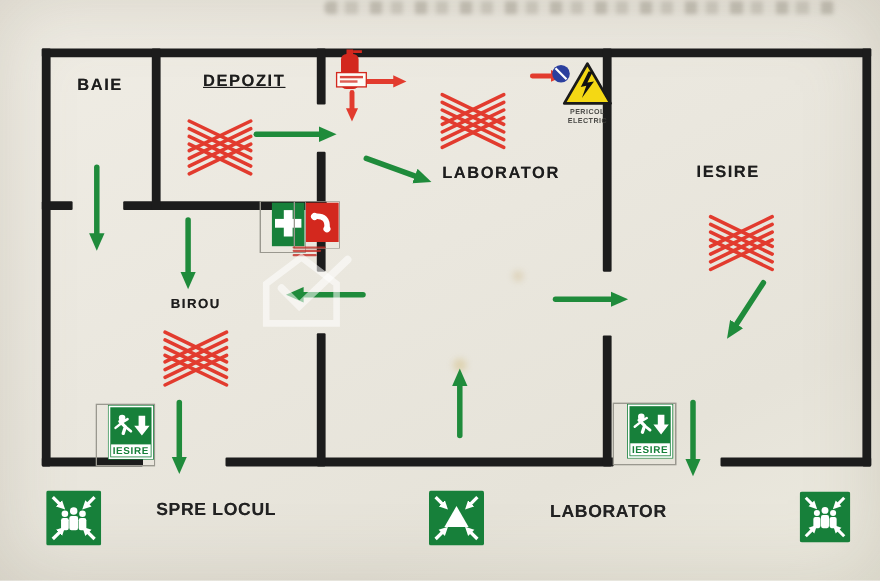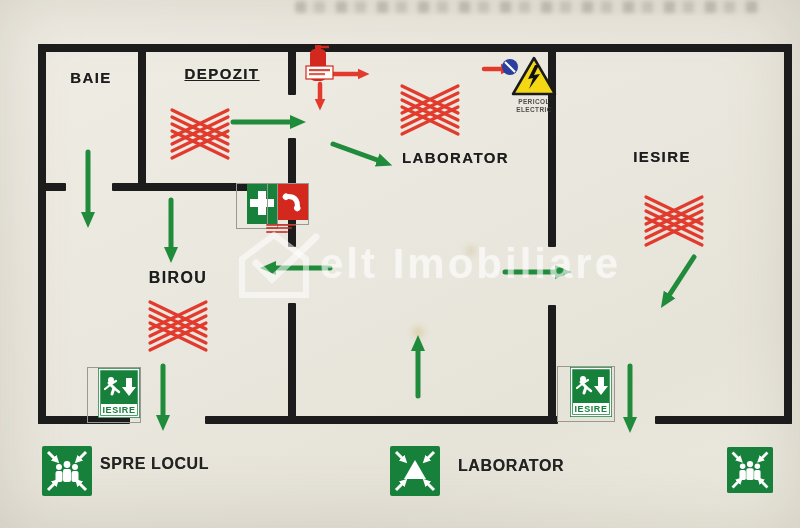--- a/index.html
+++ b/index.html
@@ -7,21 +7,21 @@
   .photo{position:relative;width:800px;height:528px;
     background:linear-gradient(155deg,#f0ede5 0%,#eae7de 45%,#e6e3d9 75%,#eceadf 100%);
     box-shadow:inset 0 0 70px rgba(125,115,92,.22);}
   .wall{position:absolute;background:#1c1c1c;border-radius:1px;}
   .room-label{position:absolute;color:#1d1d1d;font-weight:bold;letter-spacing:1.4px;
     font-size:15px;text-align:center;text-shadow:0 0 .5px rgba(0,0,0,.55);}
   .overlay{position:absolute;left:0;top:0;z-index:3;pointer-events:none;}
   .sign{position:absolute;z-index:4;}
   .sign-frame{box-shadow:0 0 0 1px #9a988f;padding-left:10px;}
   .legend-text{position:absolute;z-index:4;color:#222;font-weight:bold;font-size:16px;
-    line-height:17.5px;letter-spacing:.6px;text-shadow:0 0 .5px rgba(0,0,0,.5);}
+    line-height:17.5px;letter-spacing:.6px;text-shadow:0 0 .5px rgba(0,0,0,.5);margin-left:42px;}
   .pericol-text{font-size:6.5px;font-weight:bold;fill:#3b3b38;letter-spacing:.4px;opacity:.9;}
   .iesire-text{font-size:9px;font-weight:bold;fill:#17803a;letter-spacing:.6px;}
   .watermark{position:absolute;left:228px;top:224px;z-index:6;display:flex;align-items:center;
     color:rgba(255,255,255,.52);filter:blur(.6px);pointer-events:none;}
   .watermark-text{font-size:42px;font-weight:bold;letter-spacing:3px;line-height:80px;
     text-shadow:0 0 2px rgba(255,255,255,.25);}
   .smudge{position:absolute;left:295px;top:1px;width:465px;height:12px;z-index:2;opacity:.5;
     background:repeating-linear-gradient(90deg,rgba(95,88,72,.55) 0 11px,rgba(95,88,72,.08) 11px 19px,rgba(95,88,72,.4) 19px 30px,rgba(95,88,72,.05) 30px 41px);
     filter:blur(2px);border-radius:4px;}
   .stain{position:absolute;border-radius:50%;filter:blur(3px);z-index:2;}
@@ -55,21 +55,21 @@
   <div class="wall" style="left:288px;top:138px;width:8px;height:109px;"></div>
   <div class="wall" style="left:288px;top:303px;width:8px;height:121px;"></div>
 
   <div class="wall" style="left:548px;top:44px;width:8px;height:203px;"></div>
   <div class="wall" style="left:548px;top:305px;width:8px;height:119px;"></div>
 
   <div class="room-label" style="left:56px;top:69px;width:70px;">BAIE</div>
   <div class="room-label" style="left:182px;top:65px;width:80px;text-decoration:underline;">DEPOZIT</div>
   <div class="room-label" style="left:402px;top:149px;width:96px;">LABORATOR</div>
   <div class="room-label" style="left:622px;top:148px;width:80px;">IESIRE</div>
-  <div class="room-label" style="left:140px;top:269px;width:76px;font-size:16px;">BIROU</div>
+  <div class="room-label" style="left:140px;top:269px;width:76px;font-size:12px;">BIROU</div>
 
   <svg class="overlay" width="800" height="528" viewBox="0 0 800 528">
     <defs>
       <marker id="mg" markerUnits="userSpaceOnUse" markerWidth="18" markerHeight="16" refX="3" refY="8" orient="auto">
         <path d="M0,1 L16,8 L0,15 z" fill="#1f8b3b"></path>
       </marker>
       <marker id="mr" markerUnits="userSpaceOnUse" markerWidth="14" markerHeight="13" refX="2.5" refY="6.5" orient="auto">
         <path d="M0,1 L12,6.5 L0,12 z" fill="#e23b2e"></path>
       </marker>
       <marker id="mw" markerUnits="userSpaceOnUse" markerWidth="9" markerHeight="9" refX="2" refY="4.5" orient="auto">
@@ -229,16 +229,15 @@
       <use href="#corner-arrows"></use>
       <use href="#people"></use>
     </svg>
   </div>
 
   <div class="watermark">
     <svg width="92" height="78" viewBox="0 0 92 78">
       <path d="M14,34 L46,10 L78,34 L78,70 L14,70 z" fill="none" stroke="rgba(255,255,255,.55)" stroke-width="6"></path>
       <path d="M28,38 L44,54 L88,12" fill="none" stroke="rgba(255,255,255,.55)" stroke-width="7" stroke-linecap="round"></path>
     </svg>
-    <span class="watermark-text">elt Imobiliare</span>
   </div>
 
 </div>
 
 </body></html>

